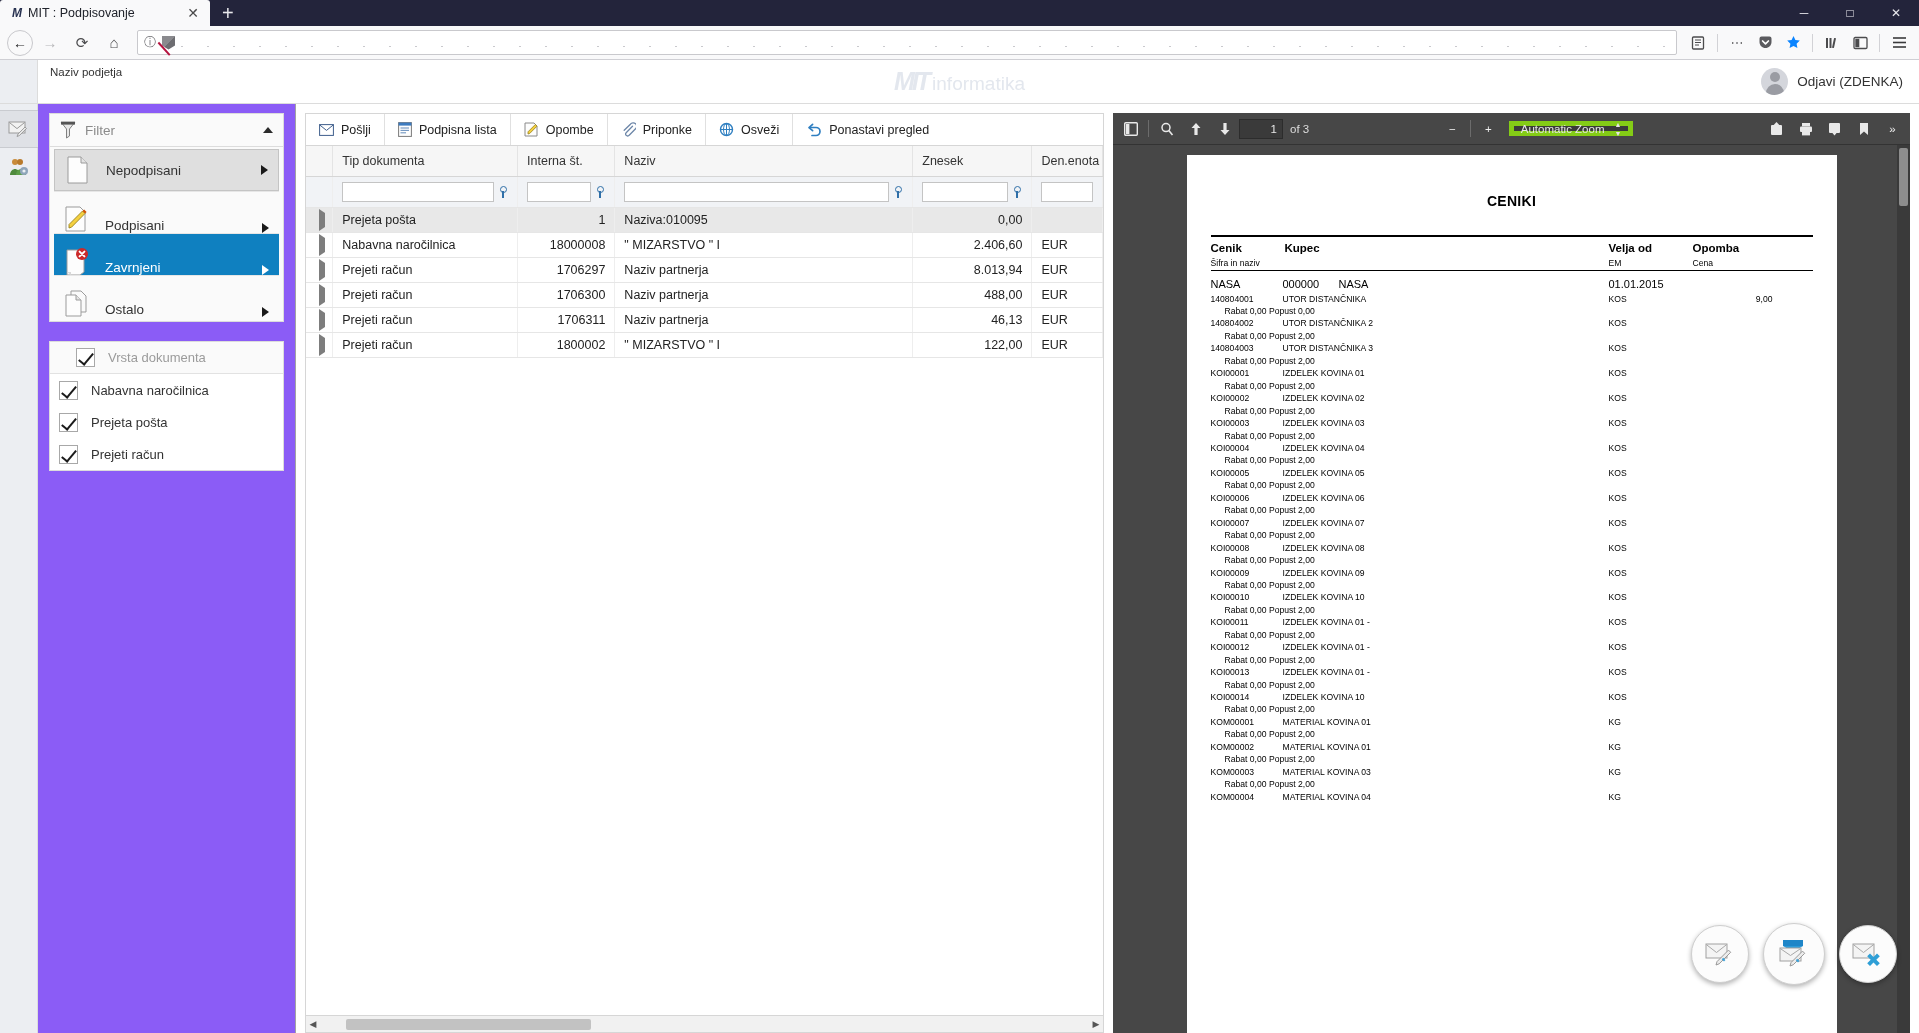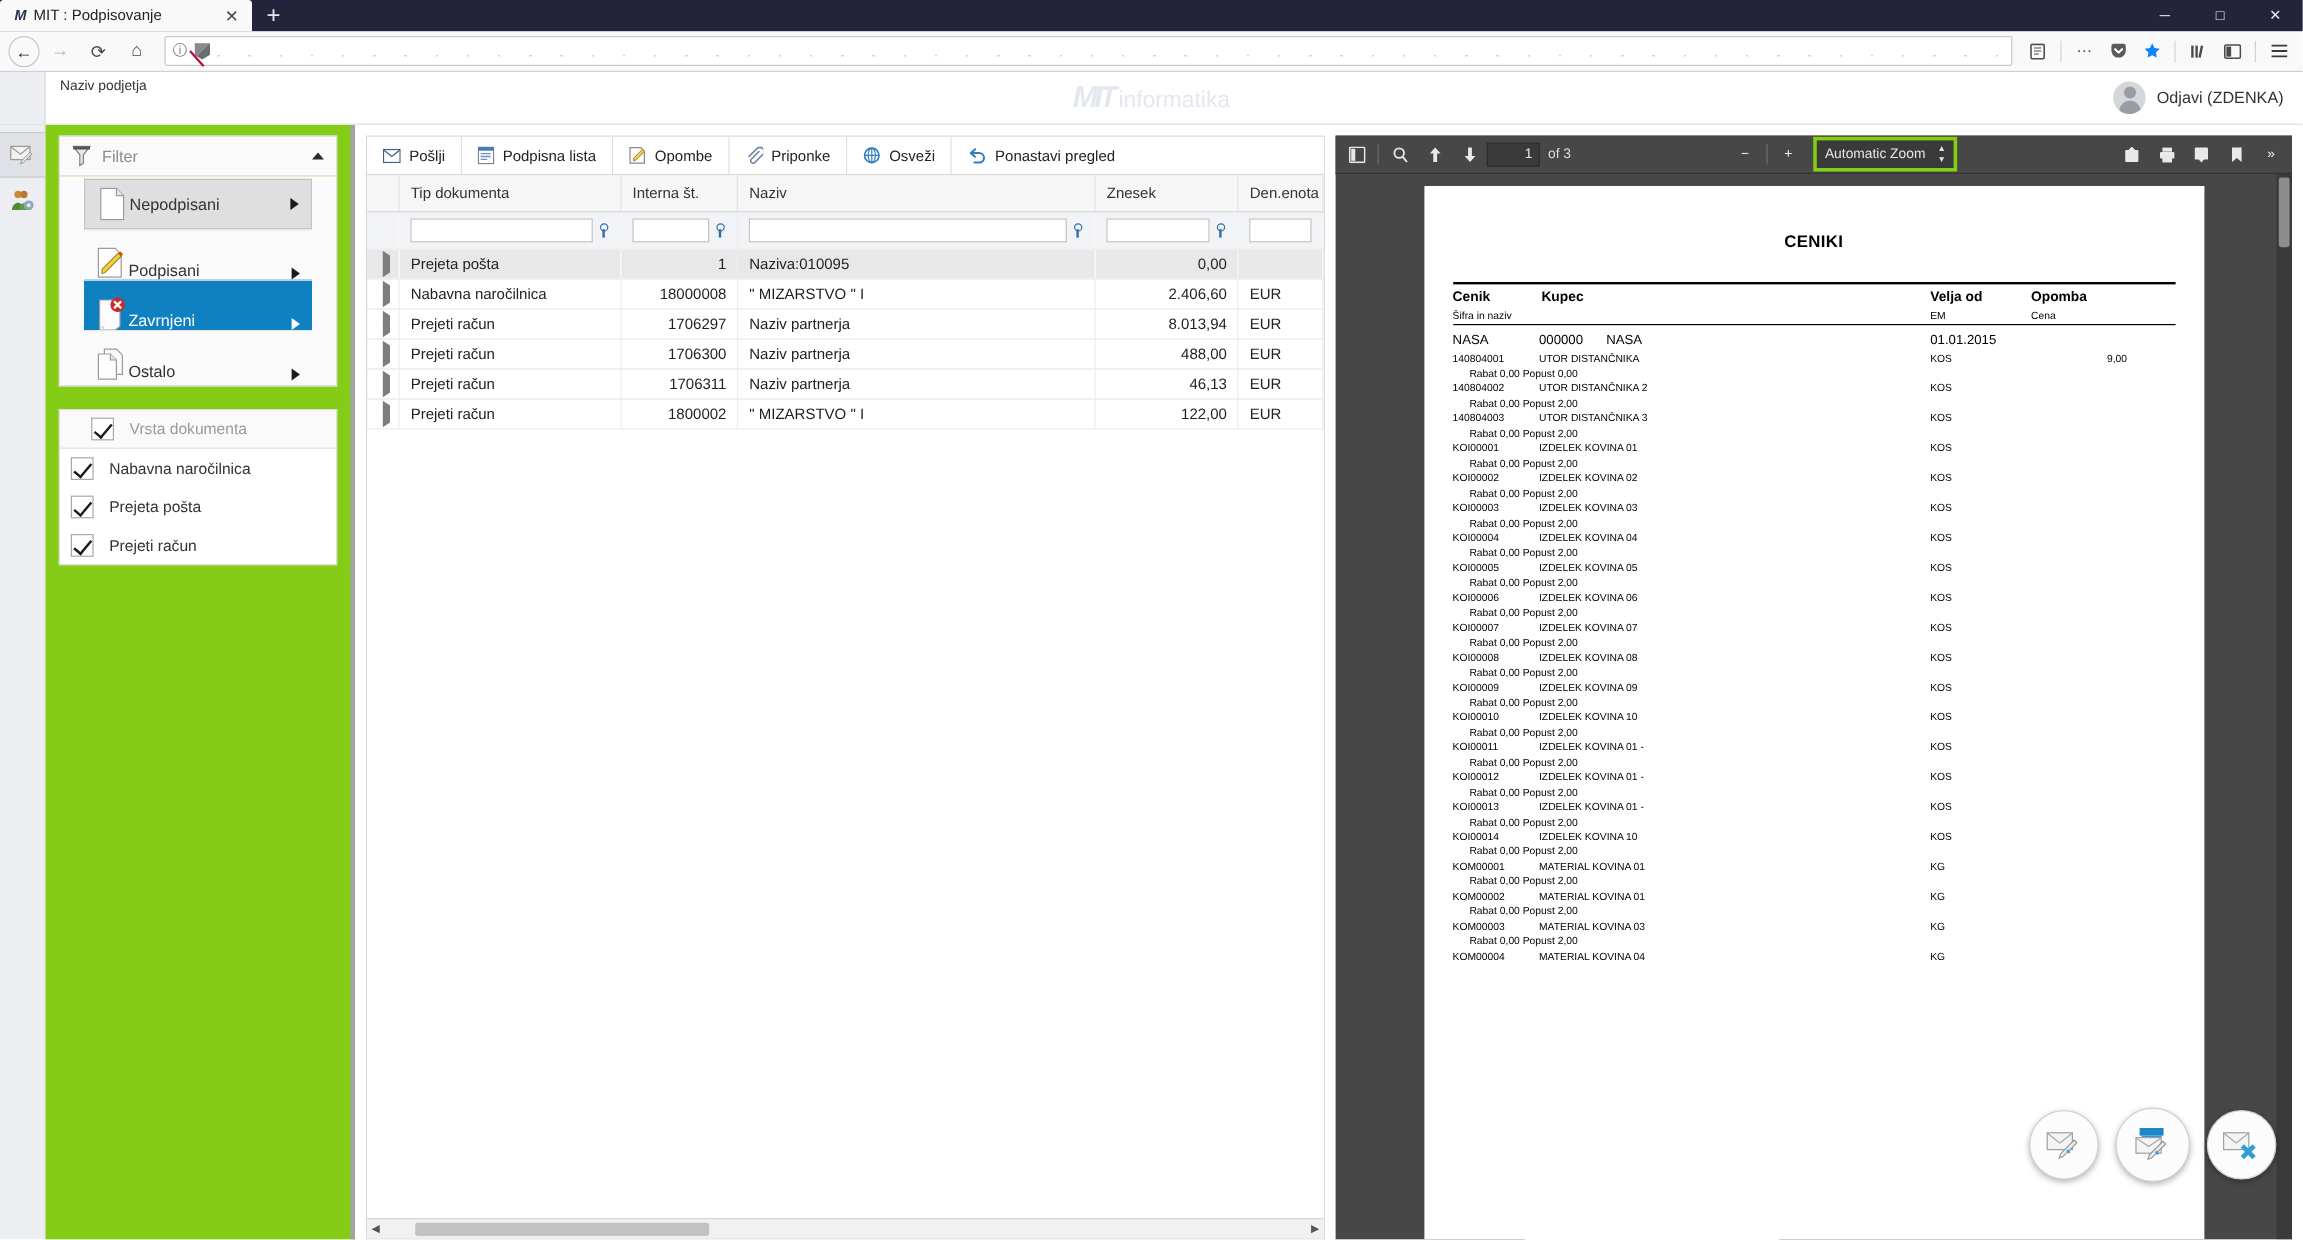--- a/index.html
+++ b/index.html
@@ -52,27 +52,27 @@
   .avatar:after{content:"";position:absolute;left:50%;top:16px;width:18px;height:13px;border-radius:9px 9px 0 0;background:#9a9ca3;transform:translateX(-50%);}
   .userbox span { font-size:13.5px; color:#333; }
 
   
   .stage { display:flex; height:calc(1033px - 26px - 34px - 44px); }
   .leftrail { width:38px; background:#eceef2; border-right:1px solid #dcdcdc; padding-top:6px;
               display:flex; flex-direction:column; align-items:center; gap:0; }
   .railbtn { width:38px; height:38px; display:flex; align-items:center; justify-content:center; cursor:pointer;}
   .railbtn.active { background:#dfe1e6; border-top:1px solid #c9cbd0; border-bottom:1px solid #c9cbd0;}
 
-  .sidebar { width:258px; background:#84cc16; border-right:4px solid #a3a3a3; padding:9px 11px; }
+  .sidebar { width:258px; background:#8b5cf6; border-right:1px solid #a3a3a3; padding:9px 11px; }
   .filterhdr { background:#fafafa; border:1px solid #dcdcdc; height:34px; display:flex; align-items:center;
                gap:9px; padding:0 10px; }
   .filterhdr .lbl { flex:1; font-size:13.5px; color:#8b8b8b; }
   .caret-up { width:0;height:0;border-left:5px solid transparent;border-right:5px solid transparent;border-bottom:6px solid #2b2b2b;}
   .fitems { background:#fafafa; border:1px solid #dcdcdc; border-top:none; padding:2px 0 4px;}
-  .fitem { display:flex; align-items:center; gap:2px; height:42px; padding:0 10px; margin:0 20px; cursor:pointer; }
+  .fitem { display:flex; align-items:center; gap:16px; height:42px; padding:0 10px; margin:0 4px; cursor:pointer; }
   .fitem .txt { flex:1; font-size:13.5px; color:#333; }
   .fitem .arr { width:0;height:0;border-top:5px solid transparent;border-bottom:5px solid transparent;border-left:7px solid #1a1a1a;}
   .fitem.hl { background:#dfdfdf; border:1px solid #c4c4c4; }
   .fitem.sel { background:#0f80c0; }
   .fitem.sel .txt { color:#fff; }
   .fitem.sel .arr { border-left-color:#fff; }
   .fitem + .fitem { border-top:1px solid #e6e6e6;align-items:flex-end; }
 
   .dates { margin-top:26px; display:flex; flex-direction:column; align-items:center; gap:9px; }
   .datefield { width:160px; height:26px; border:1px solid #dcdcdc; background:#fafafa;
@@ -122,21 +122,21 @@
   
   .pdfwrap { flex:1; margin-left:9px; margin-right:9px; background:#474747; display:flex; flex-direction:column; }
   .pdftb { height:32px; background:#474747; border-bottom:1px solid #333; display:flex; align-items:center;
            gap:0; padding:0 3px; color:#f0f0f0; font-size:11.5px; }
   .pbtn { width:29px; height:26px; display:flex; align-items:center; justify-content:center; cursor:pointer; color:#f0f0f0;}
   .pdivider { width:1px; height:17px; background:#6c6c6c; margin:0 3px; }
   .pnum { width:44px; height:20px; background:#3a3a3a; border:1px solid #2c2c2c; color:#e6e6e6;
           text-align:right; font-size:11.5px; padding:0 5px; font-family:"Liberation Sans",sans-serif;}
   .pof { margin-left:7px; color:#ddd; }
   .pspacer { flex:1; }
-  .zoomsel { height:29px; background:#3a3a3a; border:3px solid #84cc16; color:#e6e6e6; font-size:11.5px;
+  .zoomsel { height:15px; background:#3a3a3a; border:5px solid #84cc16; color:#e6e6e6; font-size:11.5px;
              display:flex; align-items:center; gap:10px; padding:0 7px; margin-left:6px; cursor:pointer;}
   .upd { display:flex; flex-direction:column; gap:2px; font-size:7px; line-height:1;}
 
   .pdfview { flex:1; overflow:hidden; display:flex; justify-content:center; padding-top:10px; position:relative;}
   .page { width:650px; background:#fff; padding:22px 24px 0; }
   .doctitle { text-align:center; font-size:14px; font-weight:bold; color:#000; margin:16px 0 26px; letter-spacing:.3px;}
   .hrule { height:1.6px; background:#000; margin:0 0 3px; }
   .hrule.thin { height:1px; }
   .hrow { display:flex; font-size:11px; color:#000; padding:2px 0; }
   .hrow.b { font-weight:bold; font-size:11.5px; }

